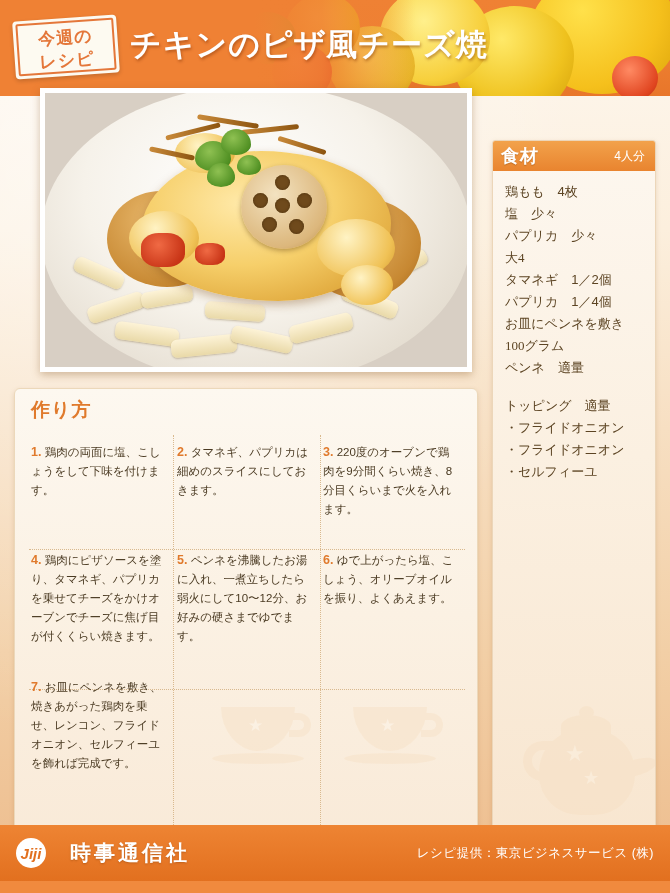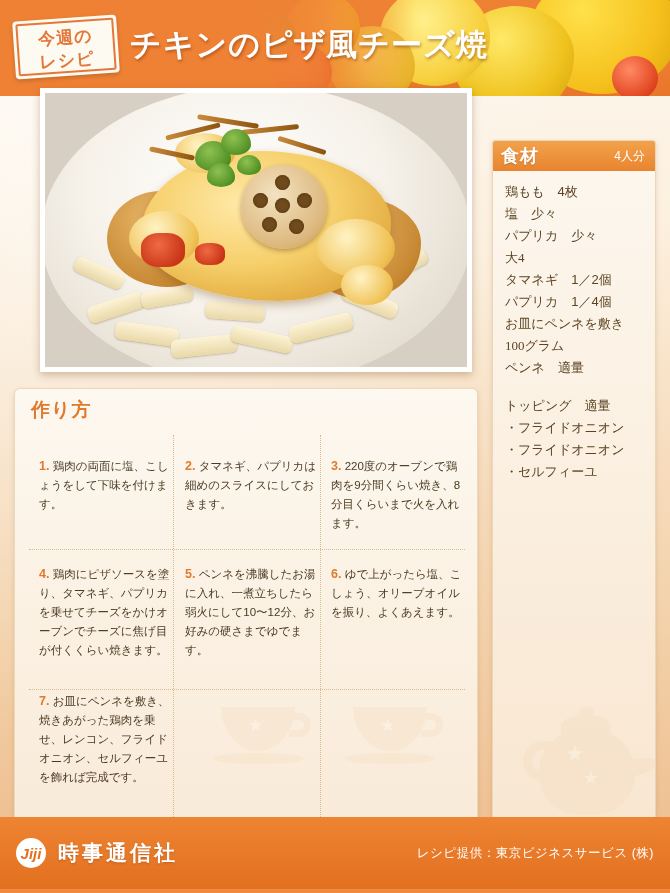--- a/index.html
+++ b/index.html
@@ -276,25 +276,24 @@
   .steps-title {
     position: absolute;
     left: 16px; top: 8px;
     color: #e07a2c;
     font-size: 19px;
     font-weight: bold;
     letter-spacing: 1px;
   }
   .steps-grid {
     position: absolute;
-    left: 12px; top: 60px;
+    left: 12px; top: 46px;
     width: 440px;
     display: flex;
     flex-wrap: wrap;
-    margin-left: 8px;
   }
   .step {
     width: 146px;
     padding: 8px 10px 14px 4px;
     font-size: 11.5px;
     line-height: 19px;
     color: #4a3a22;
     position: relative;
   }
   .step .num {
@@ -350,21 +349,21 @@
     left: 27px; top: 8px;
     color: #fdf4e8;
     font-size: 17px;
   }
   .cup.c1 { left: 206px; top: 318px; }
   .cup.c2 { left: 338px; top: 318px; }
 
   
   .footer {
     position: absolute;
-    left: 0; right: 0; bottom: 4px; height: 72px;
+    left: 0; right: 0; bottom: 12px; height: 56px;
     background: linear-gradient(180deg,#ee8433,#e2701f);
     display: flex;
     align-items: center;
     padding: 0 16px;
   }
   .logo {
     width: 30px; height: 30px;
     border-radius: 50%;
     background: #ffffff;
     color: #e2701f;
@@ -373,21 +372,21 @@
     display: flex;
     align-items: center;
     justify-content: center;
     font-style: italic;
   }
   .company {
     color: #ffffff;
     font-size: 21px;
     font-weight: bold;
     letter-spacing: 3px;
-    margin-left: 12px;
+    margin-left: 24px;
     text-shadow: 0 1px 2px rgba(130,60,10,0.4);
   }
   .credit {
     margin-left: auto;
     color: #ffffff;
     font-size: 12.5px;
     letter-spacing: 0.5px;
   }
 </style>
 </head>

